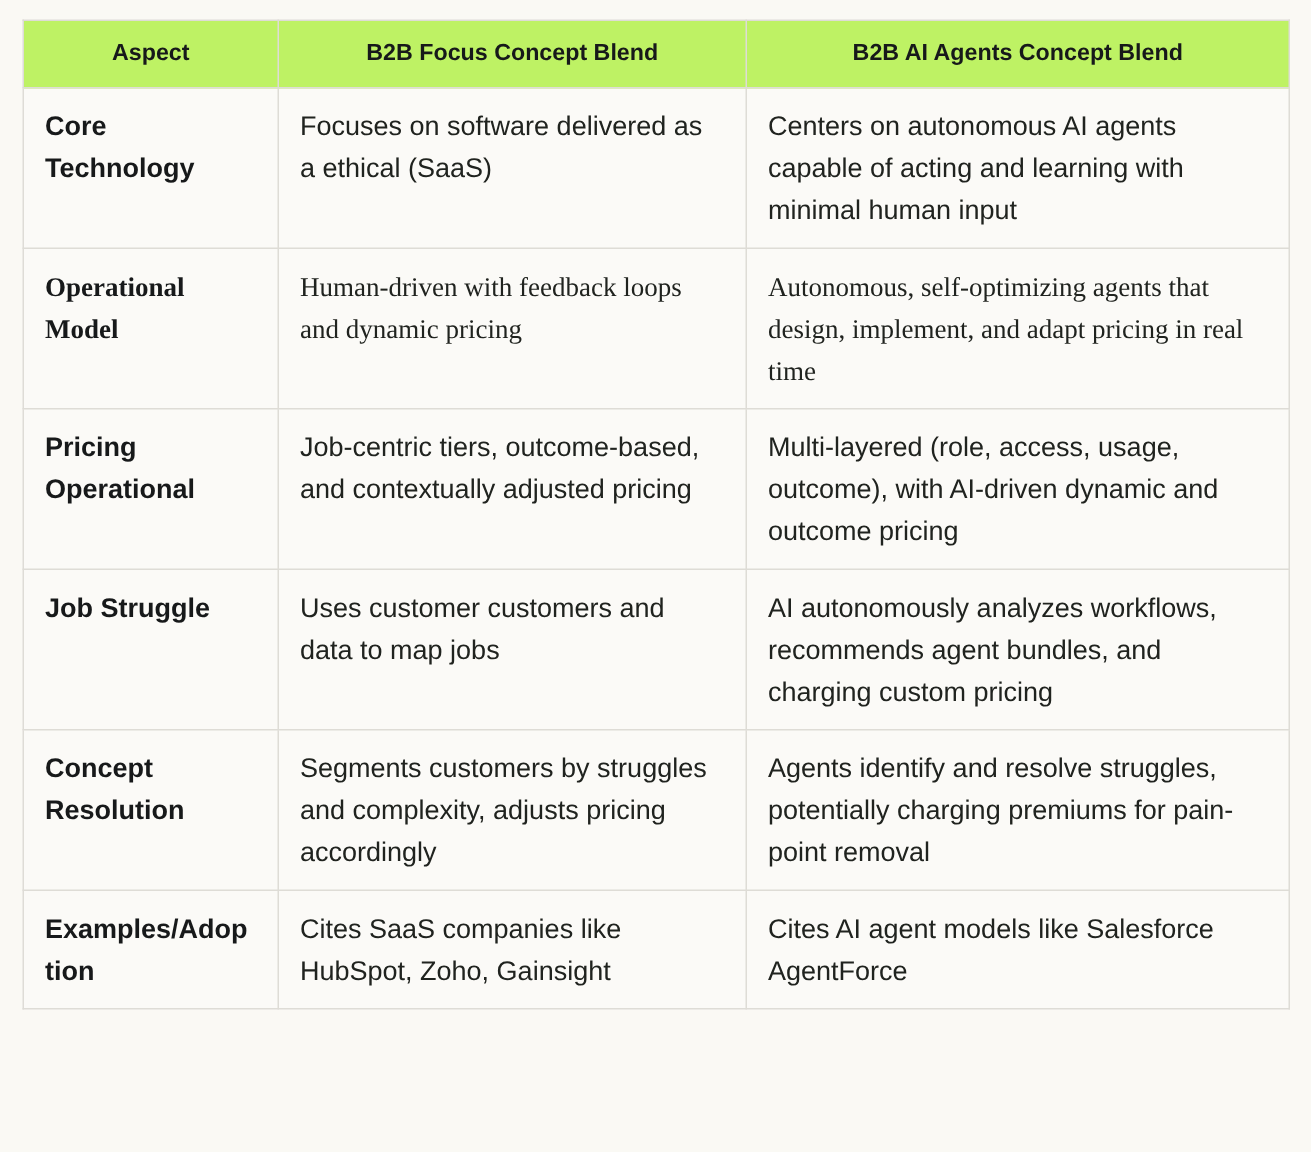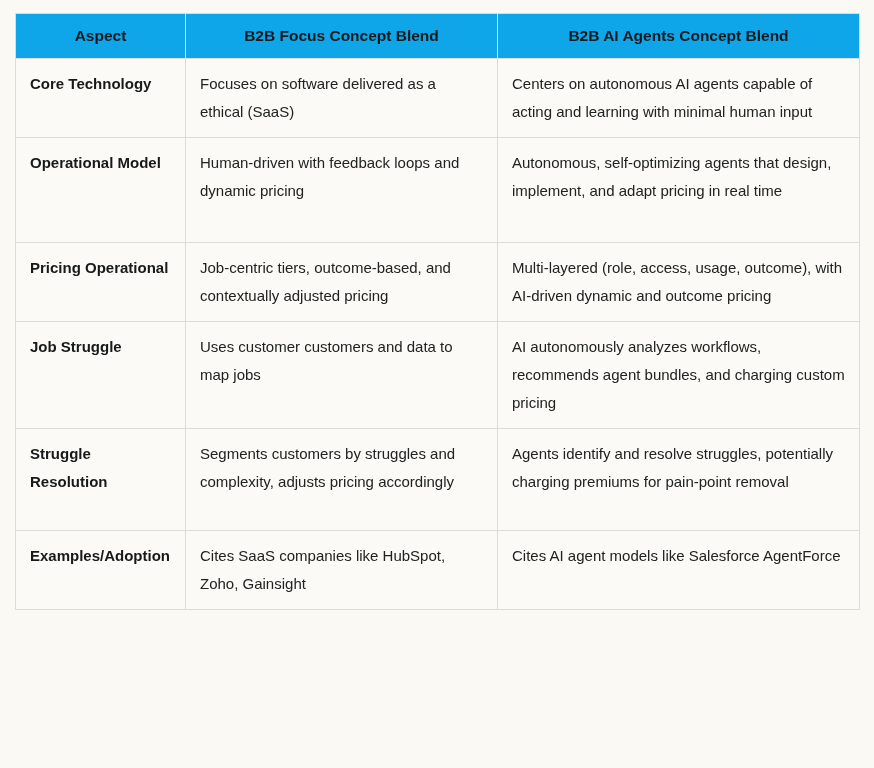--- a/index.html
+++ b/index.html
@@ -23,43 +23,43 @@
     width: 844px;
     border-collapse: collapse;
     table-layout: fixed;
     background: #fbfaf7;
   }
   table.comparison th,
   table.comparison td {
     border: 1px solid #dedcd6;
     vertical-align: top;
     padding: 11px 14px;
-    font-size: 15px;
+    font-size: 18px;
     line-height: 28px;
     color: #20231f;
     word-wrap: break-word;
   }
   table.comparison thead th {
-    background: #0ea5e9;
+    background: #bef264;
     text-align: center;
     vertical-align: middle;
     font-weight: 700;
     color: #17191a;
     font-size: 15.5px;
     padding: 8px 10px;
     height: 45px;
     box-sizing: border-box;
   }
   table.comparison td.aspect {
     font-weight: 700;
     color: #17191a;
   }
   
   tr.h73  { height: 73px; }
-  tr.h105 { height: 105px; }
+  tr.h105 { height: 105px; font-family: Liberation Serif, serif; }
   tr.h74  { height: 74px; }
   tr.h98  { height: 98px; }
   tr.h102 { height: 102px; }
   tr.h75  { height: 75px; }
   tr.h102b{ height: 102px; }
   tr.h71  { height: 71px; }
 </style>
 </head>
 <body>
 
@@ -92,21 +92,21 @@
         <td class="aspect">Pricing Operational</td>
         <td>Job-centric tiers, outcome-based, and contextually adjusted pricing</td>
         <td>Multi-layered (role, access, usage, outcome), with AI-driven dynamic and outcome pricing</td>
       </tr>
       <tr class="h102">
         <td class="aspect">Job Struggle</td>
         <td>Uses customer customers and data to map jobs</td>
         <td>AI autonomously analyzes workflows, recommends agent bundles, and charging custom pricing</td>
       </tr>
       <tr class="h102b">
-        <td class="aspect">Struggle Resolution</td>
+        <td class="aspect">Concept Resolution</td>
         <td>Segments customers by struggles and complexity, adjusts pricing accordingly</td>
         <td>Agents identify and resolve struggles, potentially charging premiums for pain-point removal</td>
       </tr>
       <tr class="h71">
         <td class="aspect">Examples/Adoption</td>
         <td>Cites SaaS companies like HubSpot, Zoho, Gainsight</td>
         <td>Cites AI agent models like Salesforce AgentForce</td>
       </tr>
     </tbody>
   </table>

